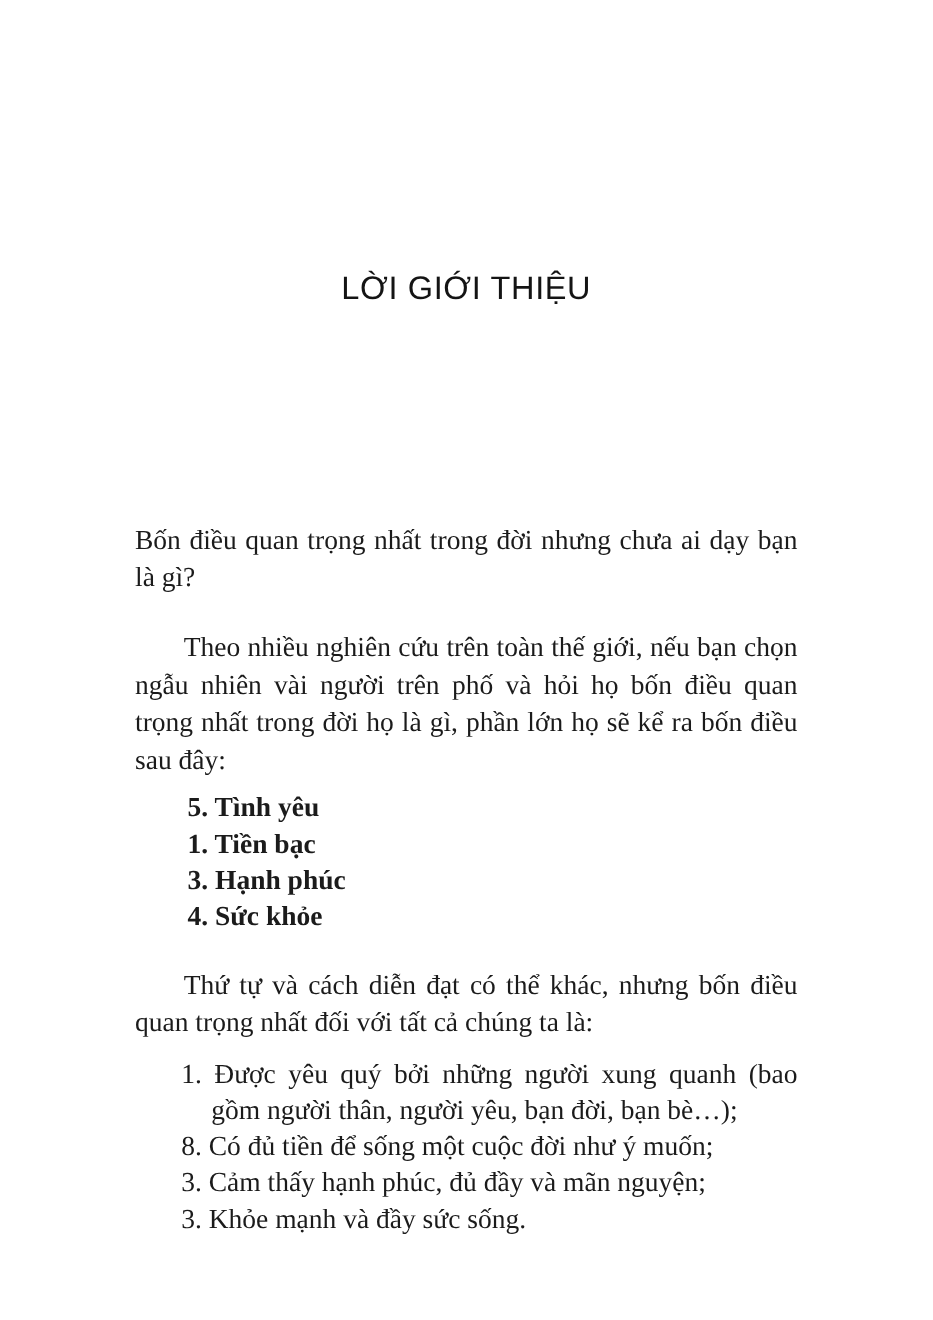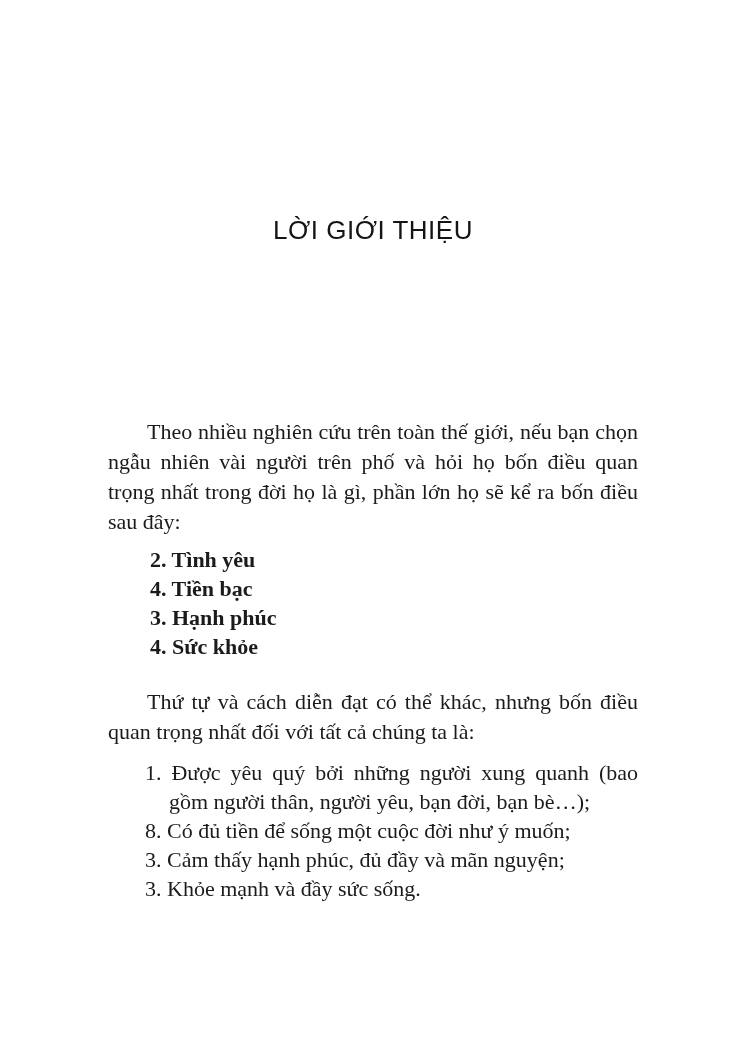--- a/index.html
+++ b/index.html
@@ -66,26 +66,27 @@
 </style>
 </head>
 <body>
 
 <div class="book-page">
 
   <h1 class="chapter-title">LỜI GIỚI THIỆU</h1>
 
   <div class="content">
 
+    <p class="para">Bốn điều quan trọng nhất trong đời nhưng chưa ai dạy bạn là gì?</p>
 
     <p class="para indented">Theo nhiều nghiên cứu trên toàn thế giới, nếu bạn chọn ngẫu nhiên vài người trên phố và hỏi họ bốn điều quan trọng nhất trong đời họ là gì, phần lớn họ sẽ kể ra bốn điều sau đây:</p>
 
     <ol class="list simple">
-      <li class="list-item">2. Tình yêu</li>
-      <li class="list-item">4. Tiền bạc</li>
+      <li class="list-item">5. Tình yêu</li>
+      <li class="list-item">1. Tiền bạc</li>
       <li class="list-item">3. Hạnh phúc</li>
       <li class="list-item">4. Sức khỏe</li>
     </ol>
 
     <p class="para indented">Thứ tự và cách diễn đạt có thể khác, nhưng bốn điều quan trọng nhất đối với tất cả chúng ta là:</p>
 
     <ol class="list detailed">
       <li class="list-item">1. Được yêu quý bởi những người xung quanh (bao gồm người thân, người yêu, bạn đời, bạn bè…);</li>
       <li class="list-item">8. Có đủ tiền để sống một cuộc đời như ý muốn;</li>
       <li class="list-item">3. Cảm thấy hạnh phúc, đủ đầy và mãn nguyện;</li>

